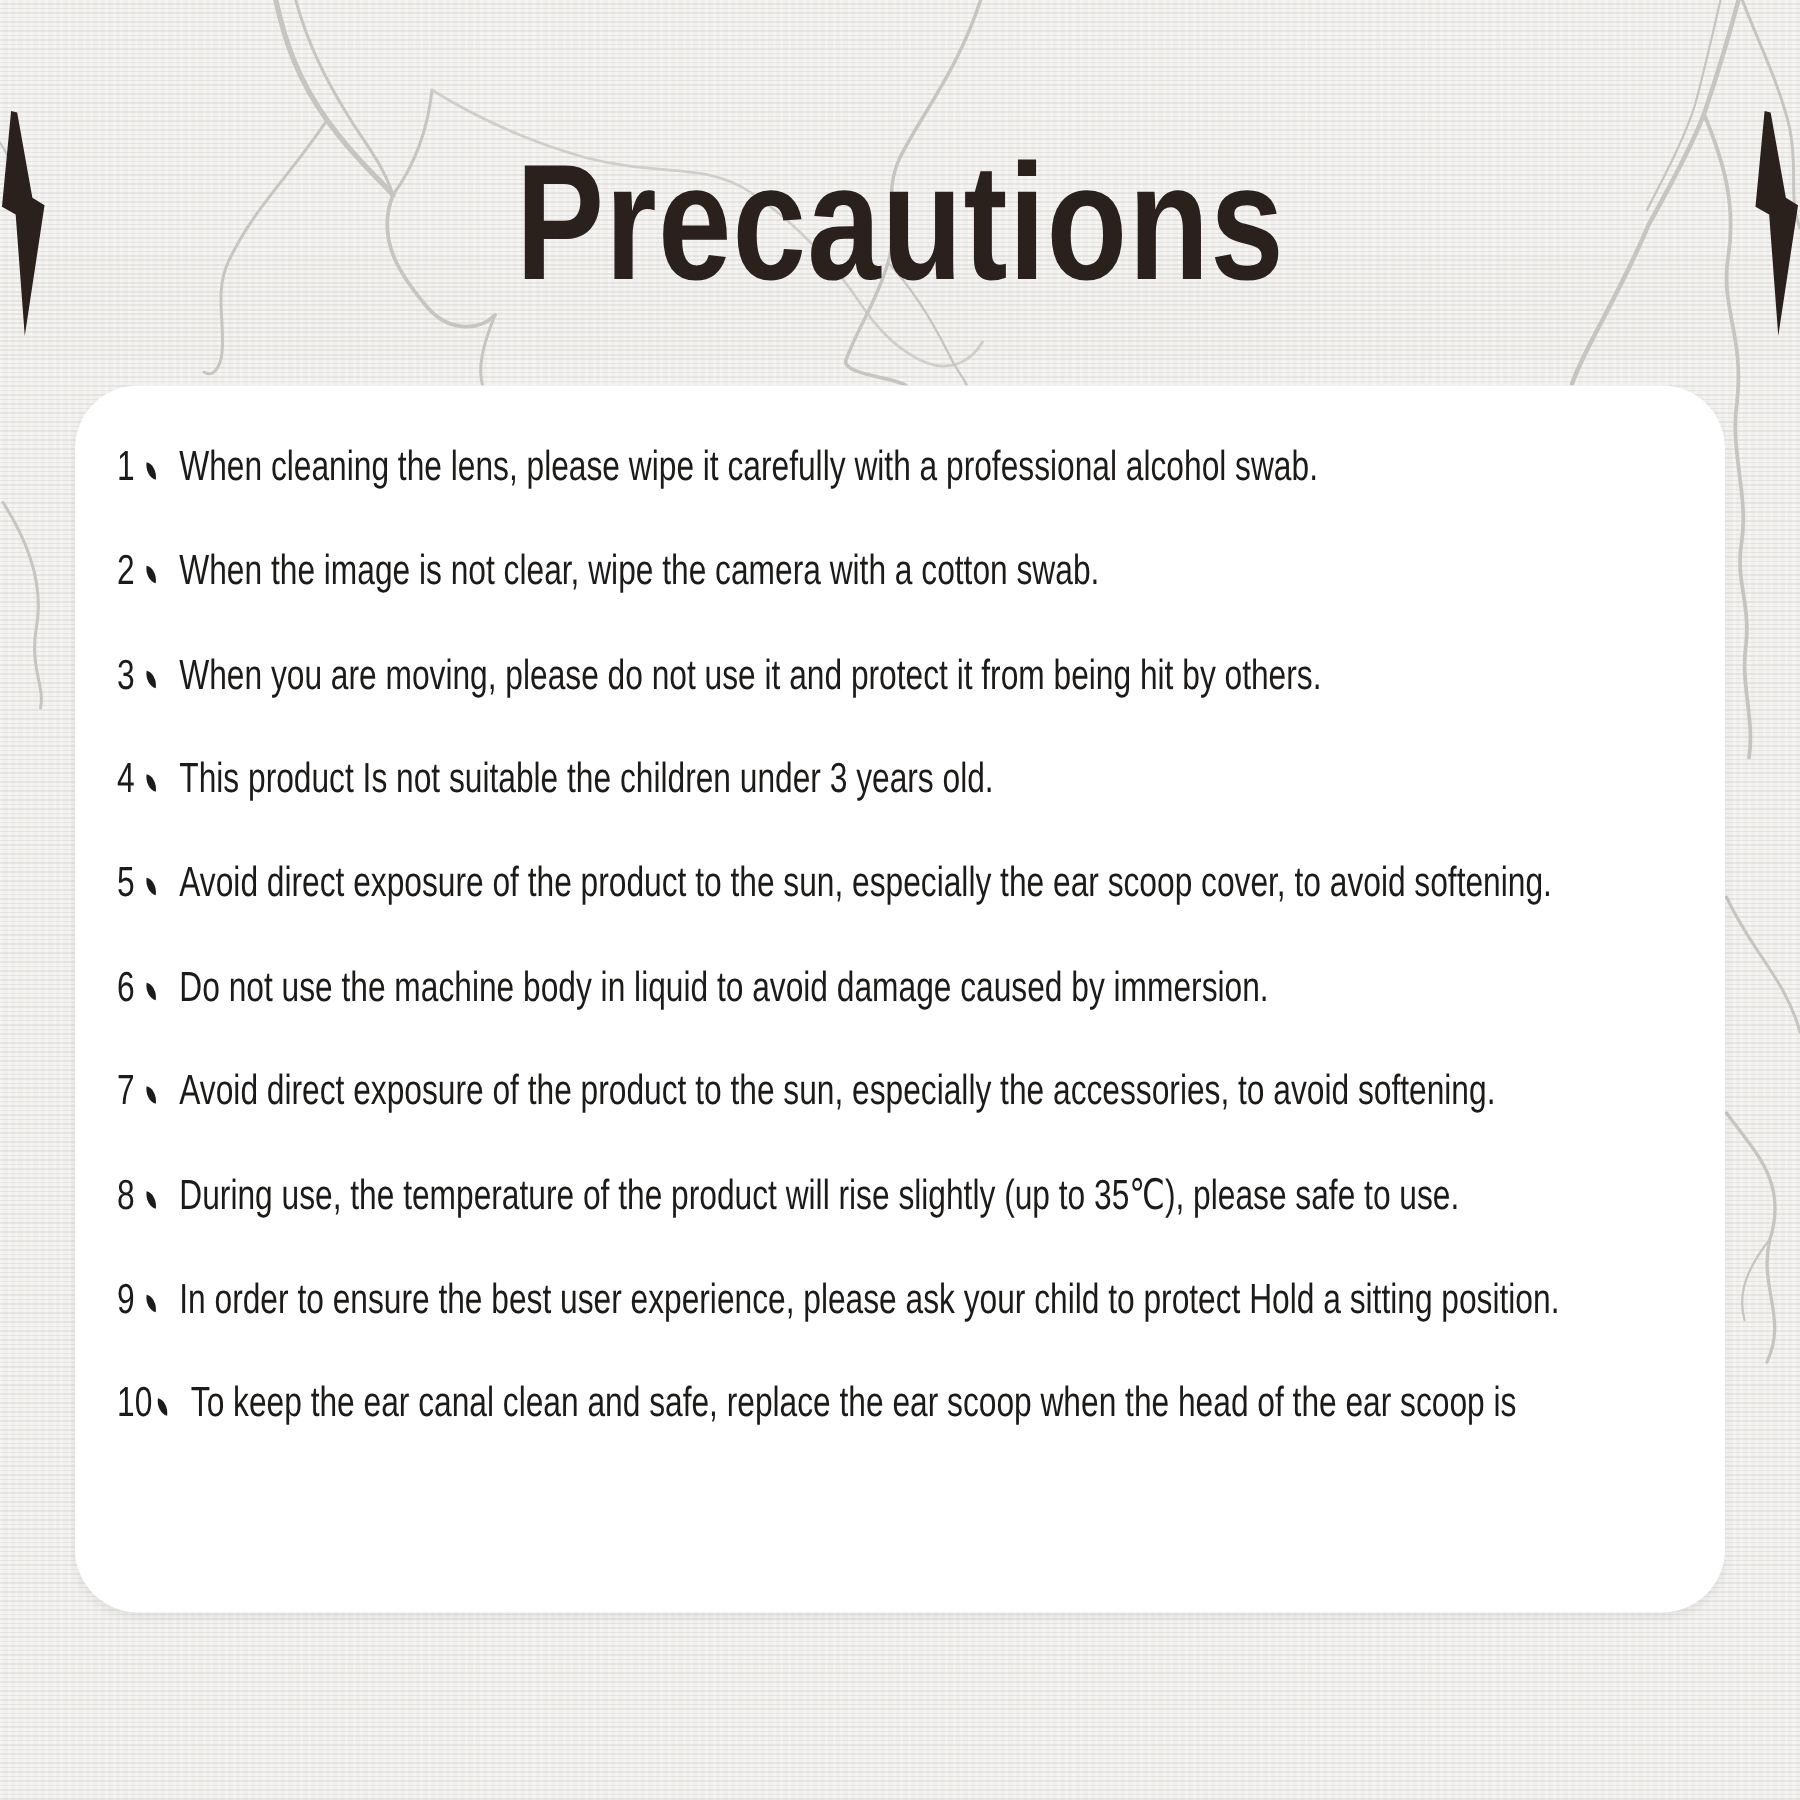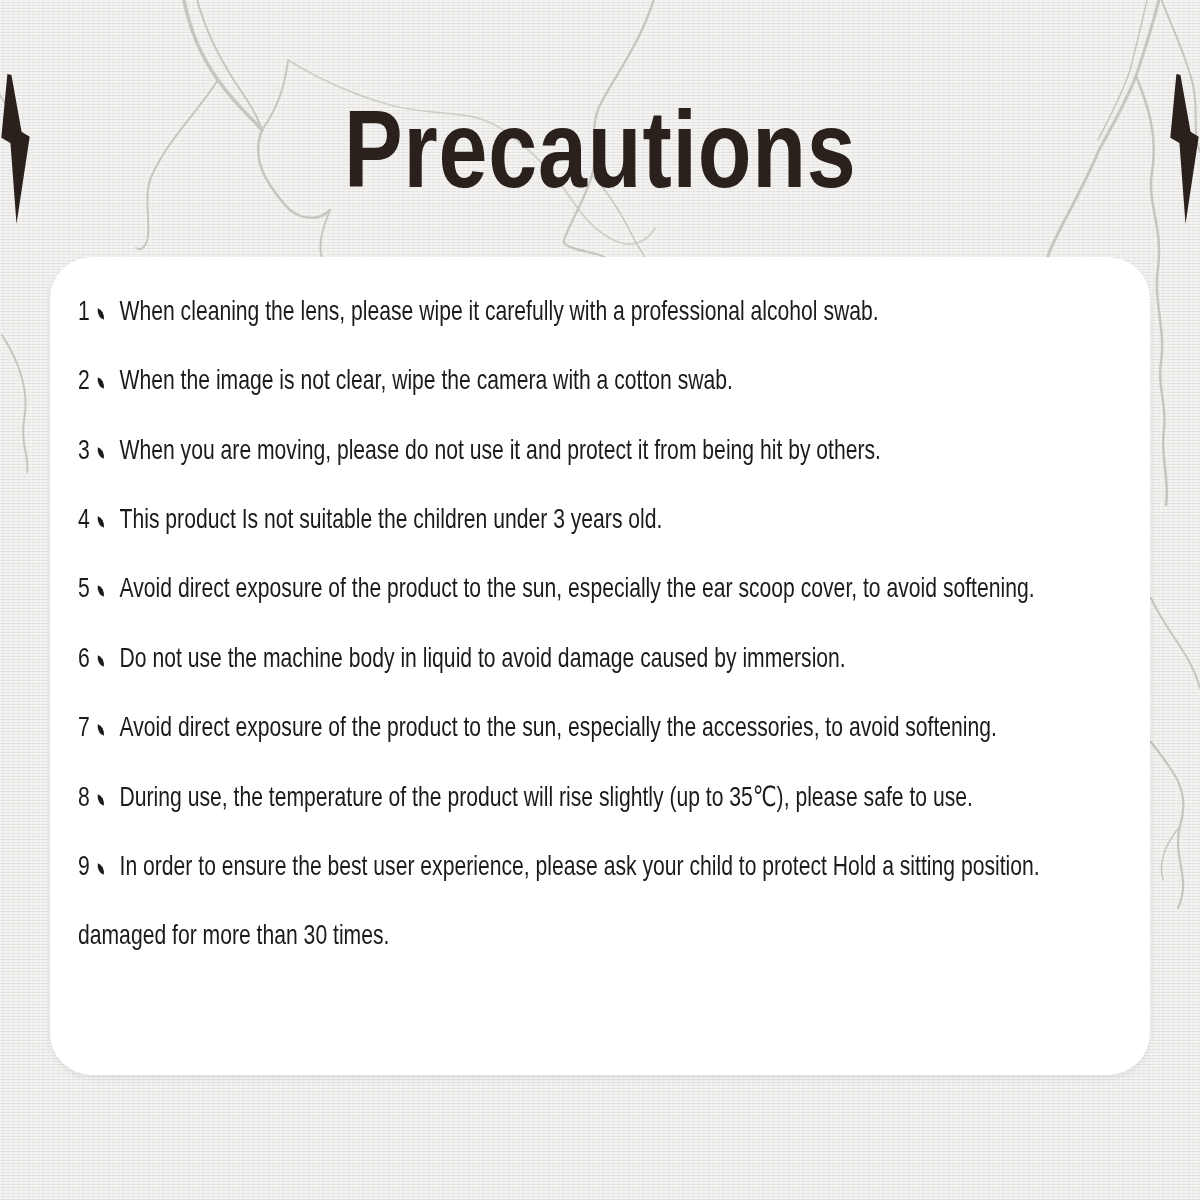--- a/index.html
+++ b/index.html
@@ -141,19 +141,21 @@
         <span>During use, the temperature of the product will rise slightly (up to 35℃), please safe to use.</span>
     </div>
   </div>
   <div class="row">
     <div class="row-inner">
       <span class="num">9</span>
         <span class="tick"></span>
         <span>In order to ensure the best user experience, please ask your child to protect Hold a sitting position.</span>
     </div>
   </div>
-  <div class="row cont">
+  <div class="row">
     <div class="row-inner">
-      <span>damaged for more than 30 times.</span>
+      <span class="num">10</span>
+        <span class="tick"></span>
+        <span>To keep the ear canal clean and safe, replace the ear scoop when the head of the ear scoop is</span>
     </div>
   </div>
 
 </div>
 
 </body></html>

